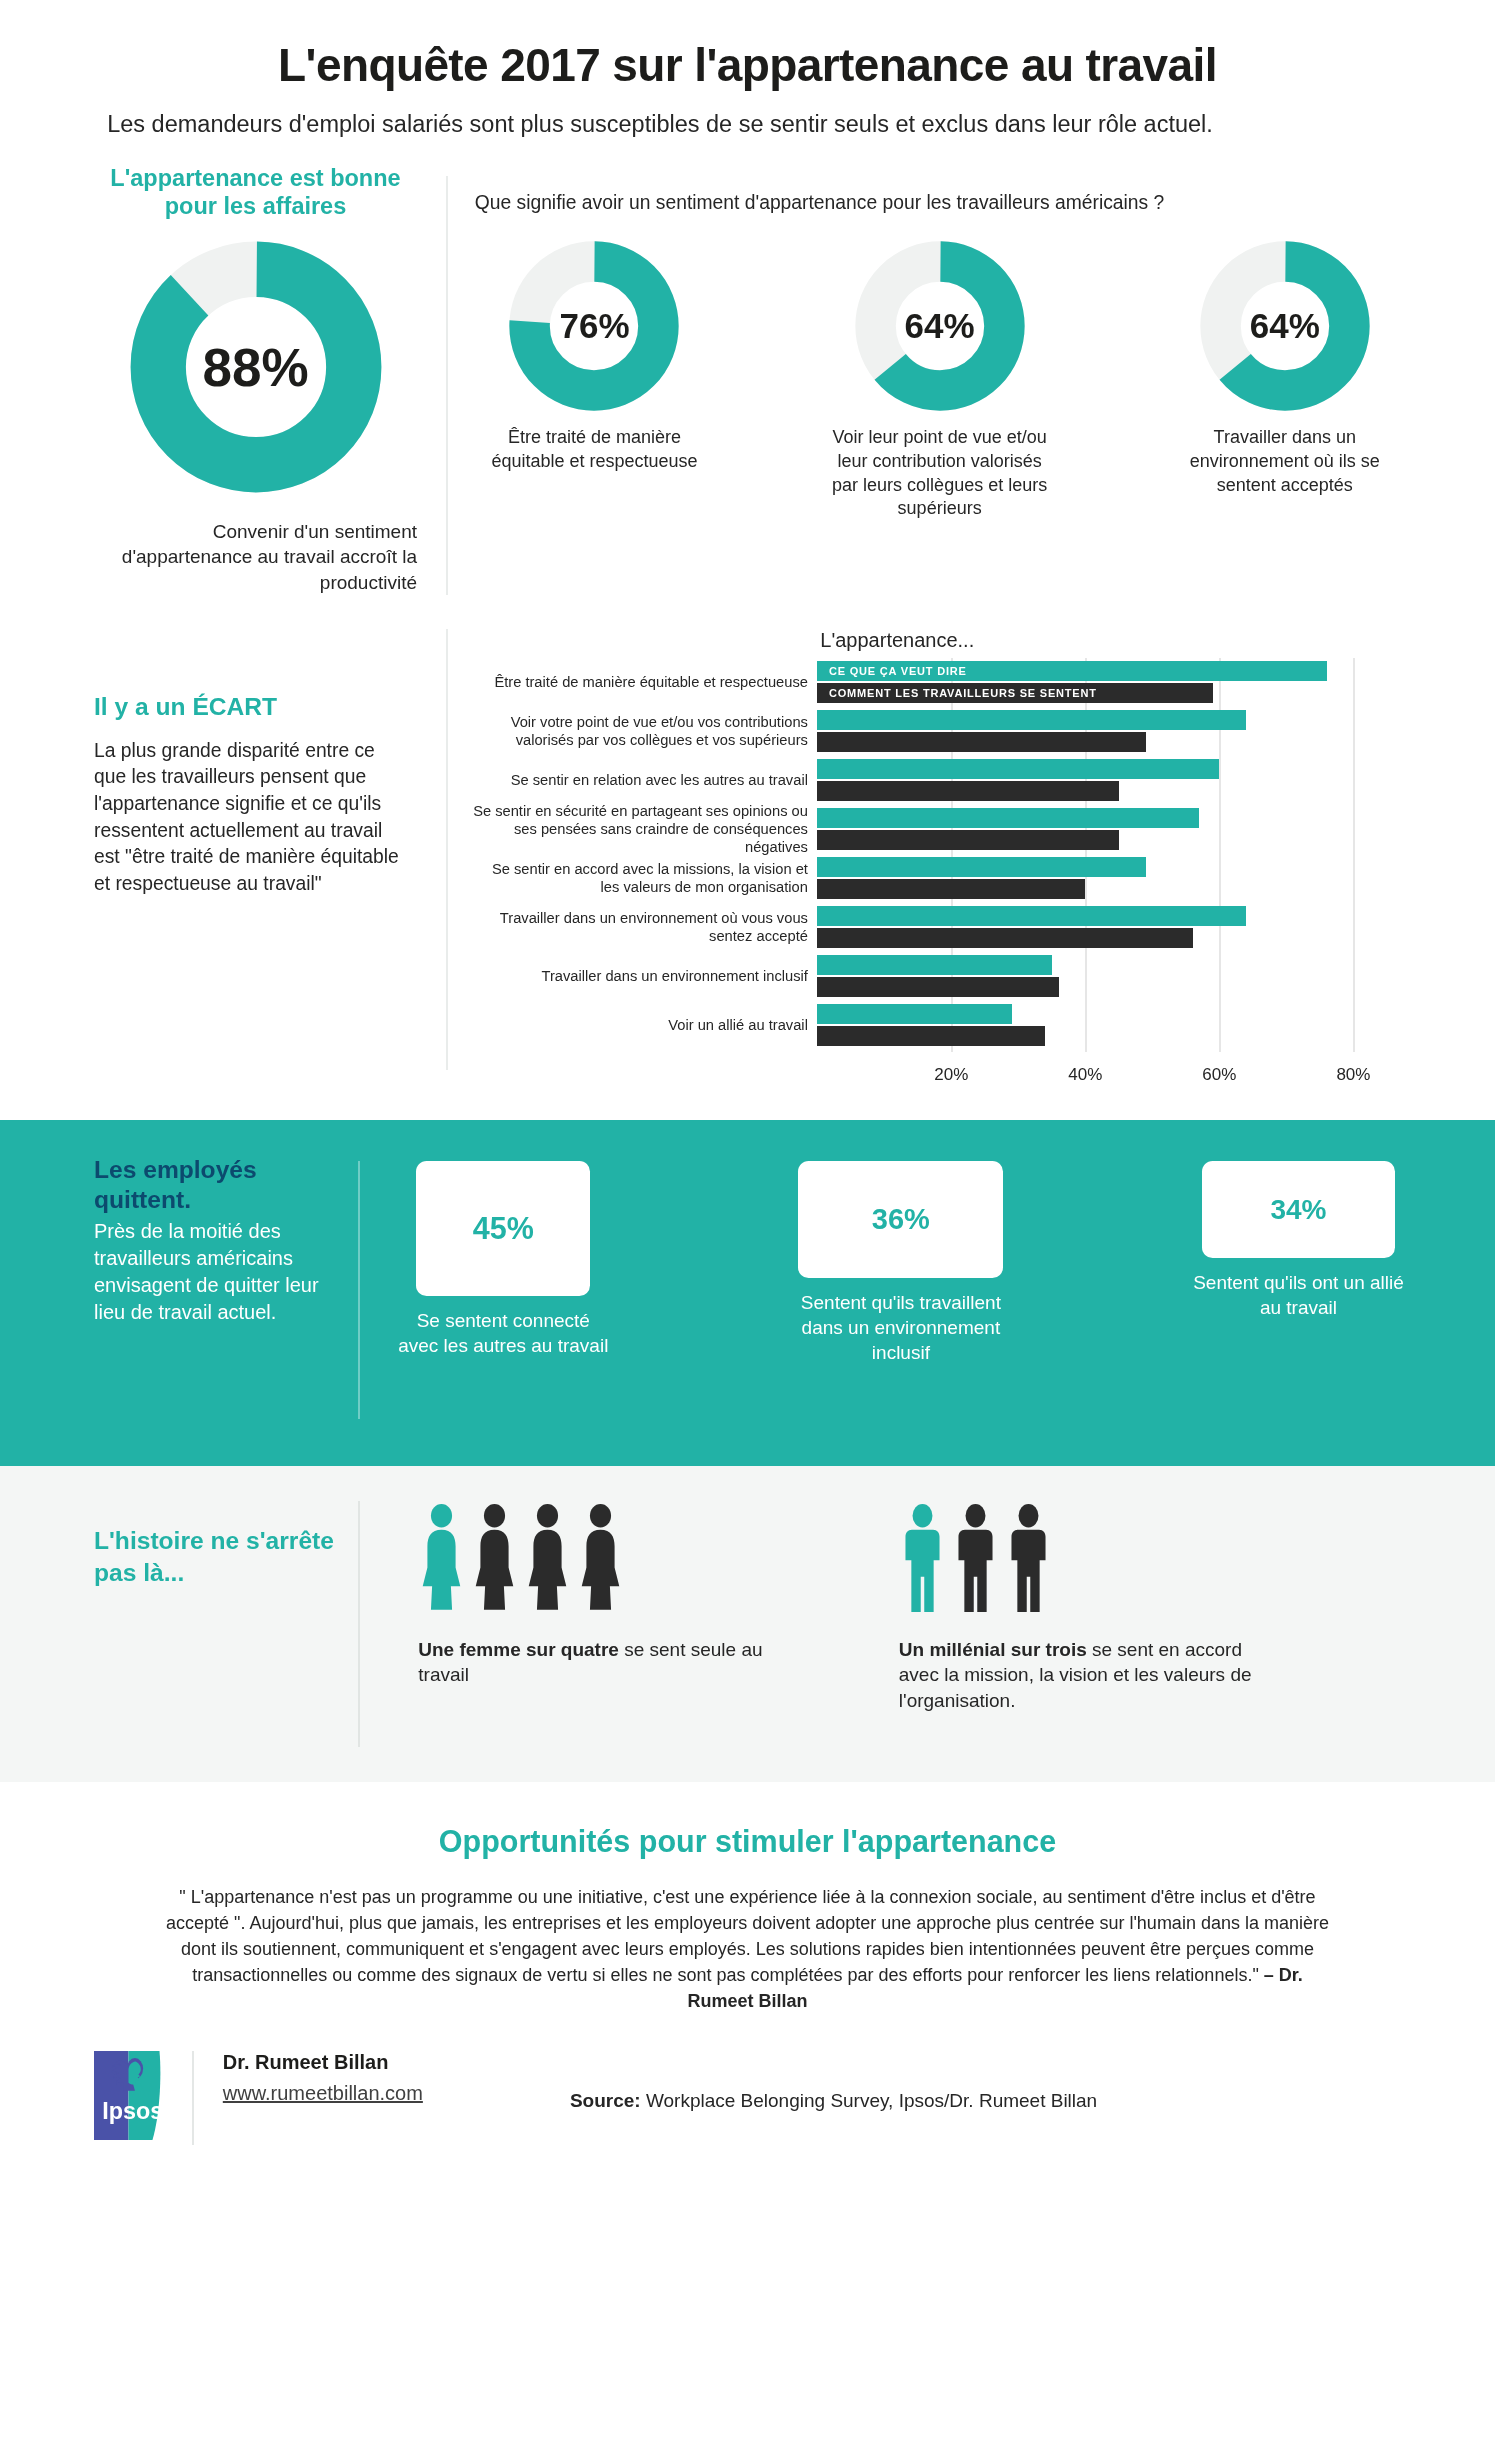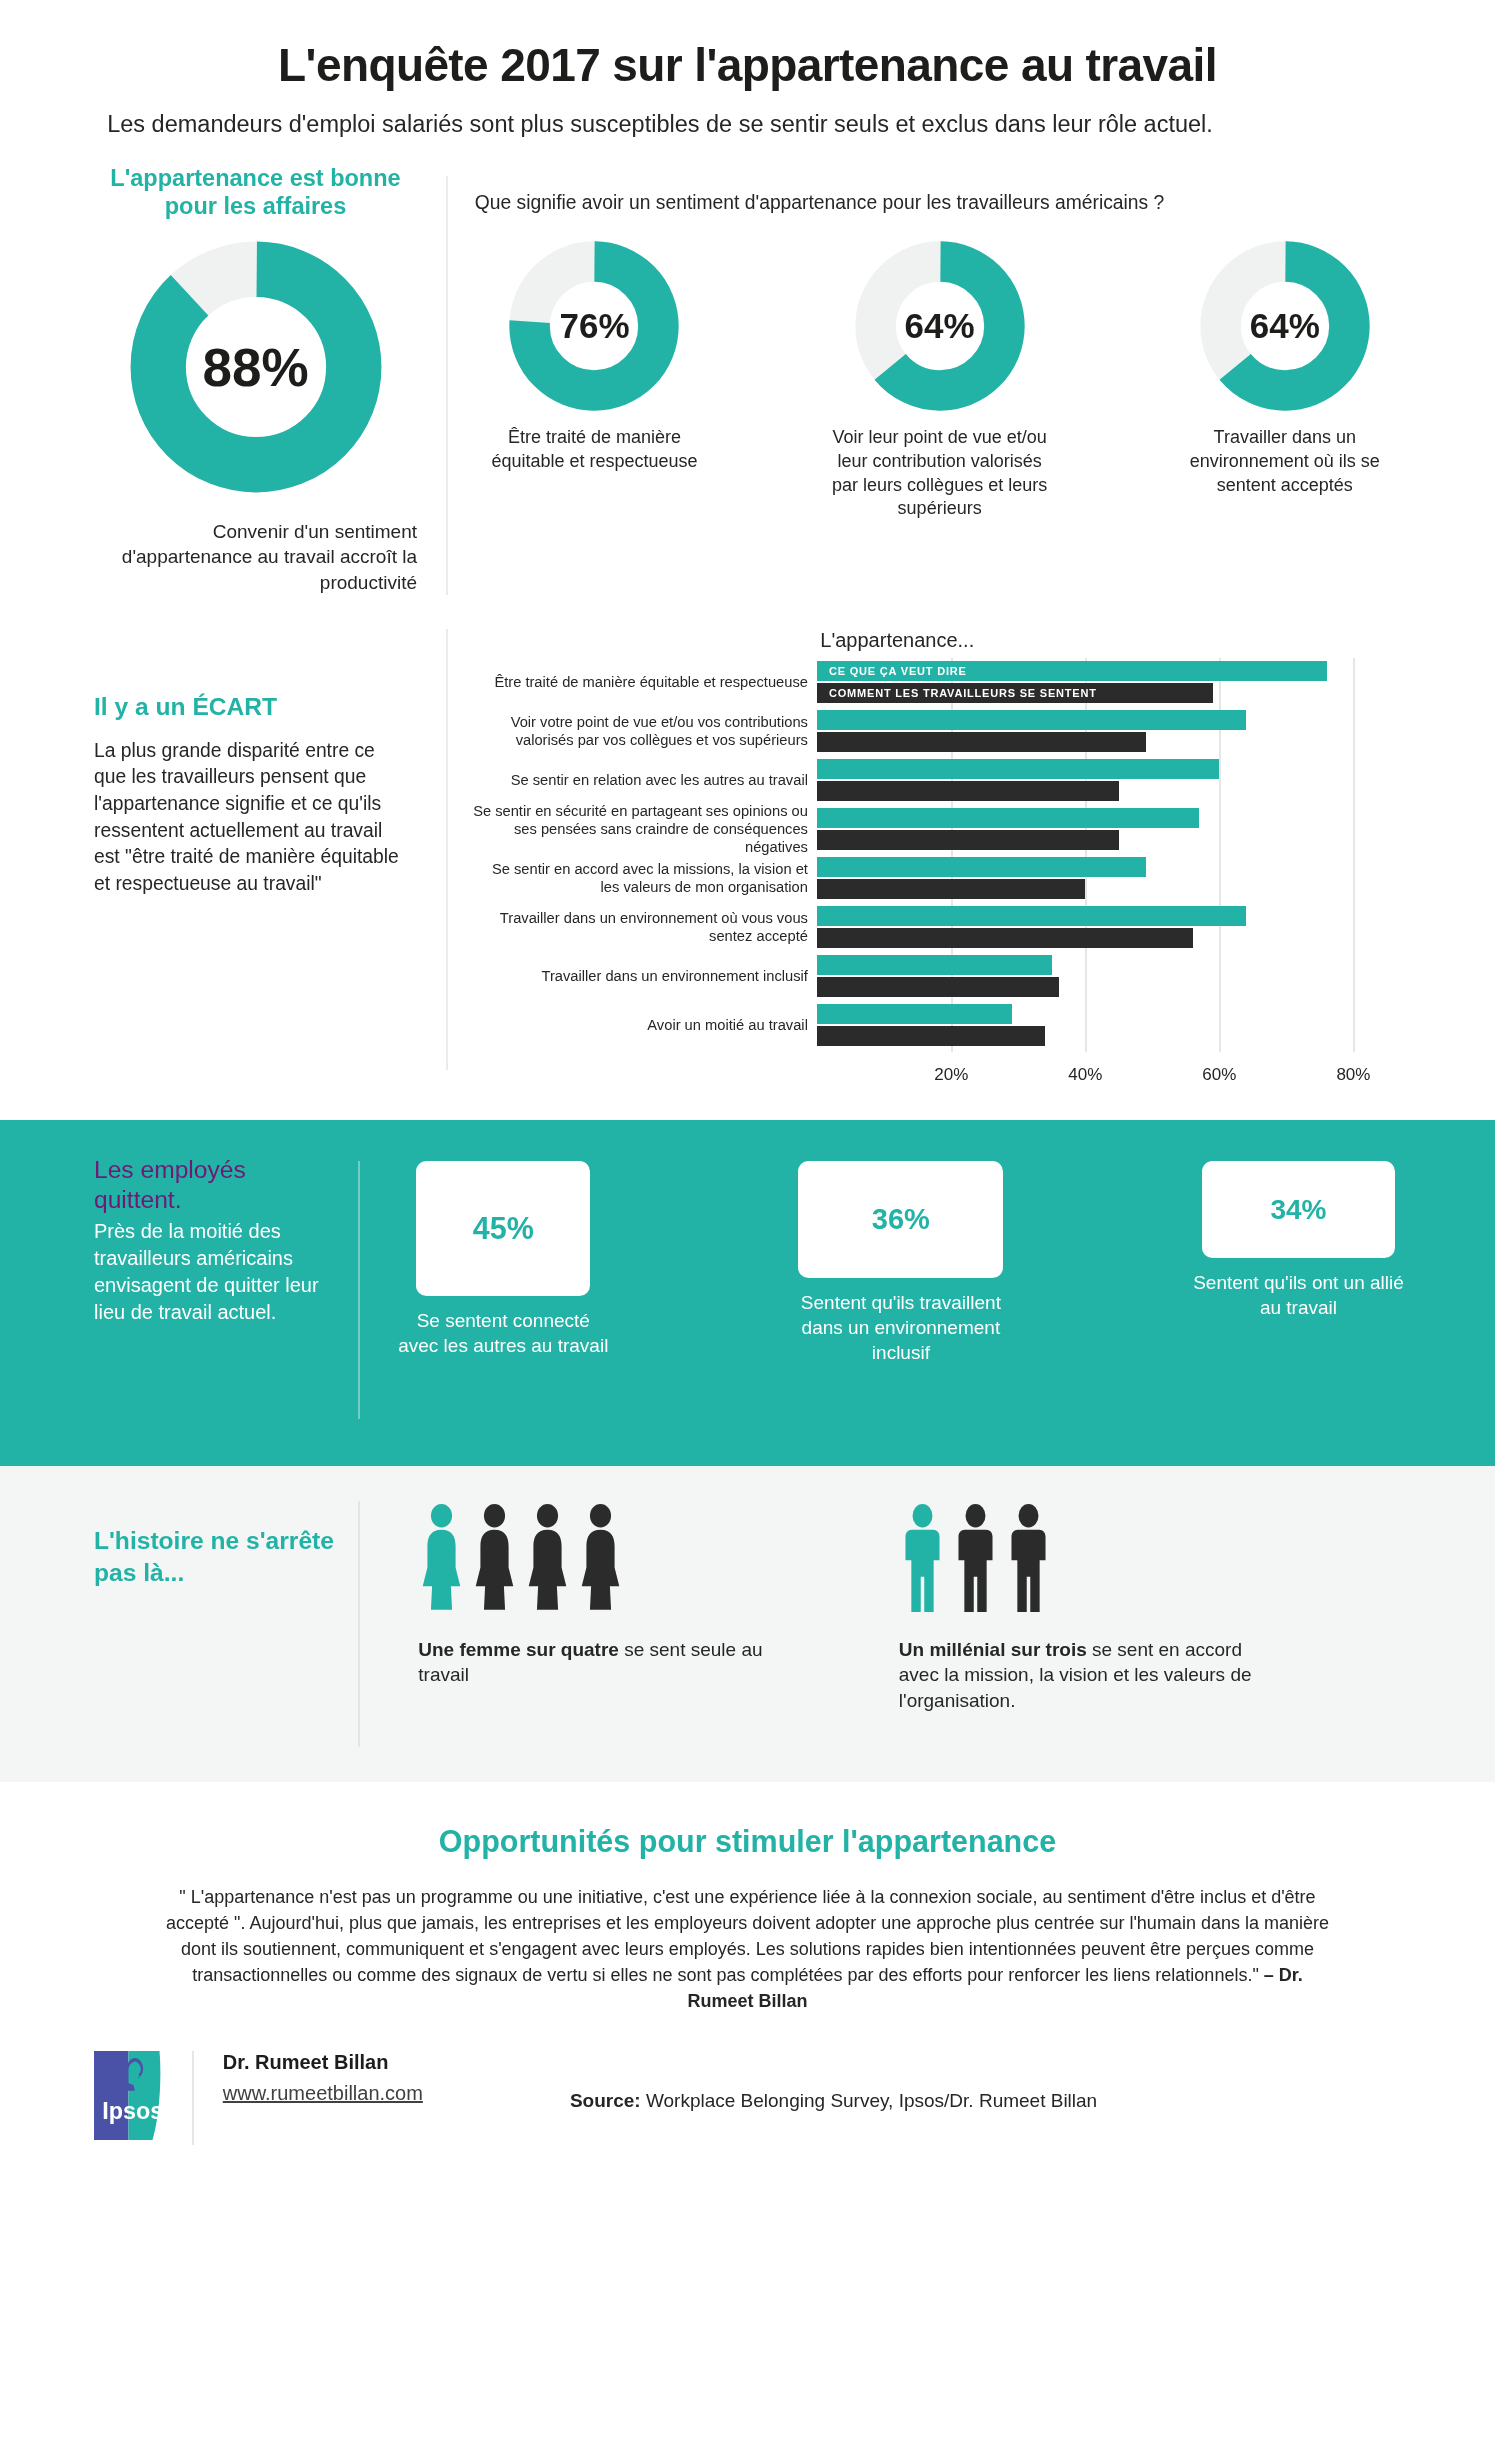--- a/index.html
+++ b/index.html
@@ -157,21 +157,21 @@
   .band {
     margin-top: 27px;
     background: #22b2a6;
     padding: 35px 88px 41px 94px;
     display: flex;
     align-items: flex-start;
   }
   .band-left { width: 264px; flex: 0 0 264px; padding-right: 23.5px; }
   .band-divider { width: 1.8px; background: #6fcdc6; align-self: stretch; margin: 5.9px 35px 5.9px 0; min-height: 258px; }
   .band-right { flex: 1; display: flex; justify-content: space-between; padding-top: 5.9px; }
-  .band-head { color: #701a75; font-size: 24.6px; font-weight: normal; line-height: 1.2; }
+  .band-head { color: #0c4a6e; font-size: 24.6px; font-weight: bold; line-height: 1.2; }
   .band-text { color: #ffffff; font-size: 20px; line-height: 1.35; margin-top: 3.5px; }
   .stat-cell { width: 217px; text-align: center; }
   .stat-card {
     background: #ffffff;
     border-radius: 10.6px;
     display: flex;
     align-items: center;
     justify-content: center;
     color: #22b2a6;
     font-weight: bold;
@@ -302,21 +302,21 @@
     <div class="chart">
       <div class="chart-grid">
         <div class="cat-labels">
           <div class="cat-label">Être traité de manière équitable et respectueuse</div>
           <div class="cat-label">Voir votre point de vue et/ou vos contributions valorisés par vos collègues et vos supérieurs</div>
           <div class="cat-label">Se sentir en relation avec les autres au travail</div>
           <div class="cat-label">Se sentir en sécurité en partageant ses opinions ou ses pensées sans craindre de conséquences négatives</div>
           <div class="cat-label">Se sentir en accord avec la missions, la vision et les valeurs de mon organisation</div>
           <div class="cat-label">Travailler dans un environnement où vous vous sentez accepté</div>
           <div class="cat-label">Travailler dans un environnement inclusif</div>
-          <div class="cat-label">Avoir un moitié au travail</div>
+          <div class="cat-label">Voir un allié au travail</div>
         </div>
         <div class="plot" id="plot">
             <div class="gridline" style="left: 22.7273%;"></div>
             <div class="gridline" style="left: 45.4545%;"></div>
             <div class="gridline" style="left: 68.1818%;"></div>
             <div class="gridline" style="left: 90.9091%;"></div>
             <div class="bargroup">
               <div class="bar teal" style="width: 86.3636%; background: rgb(34, 178, 166);">
                 <span class="legend-text">CE QUE ÇA VEUT DIRE</span>
               </div>

